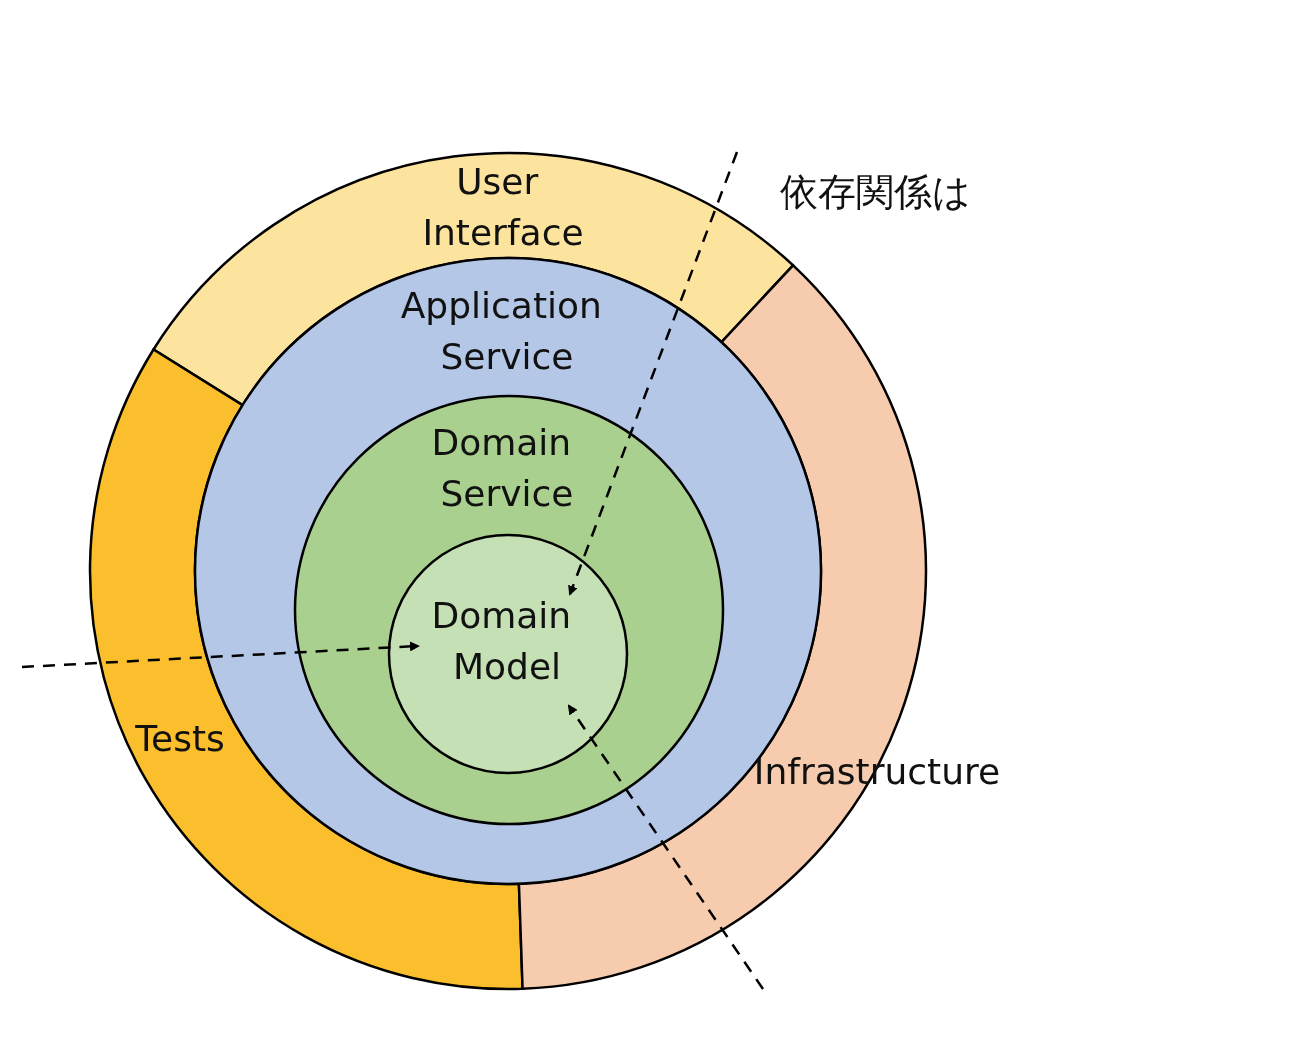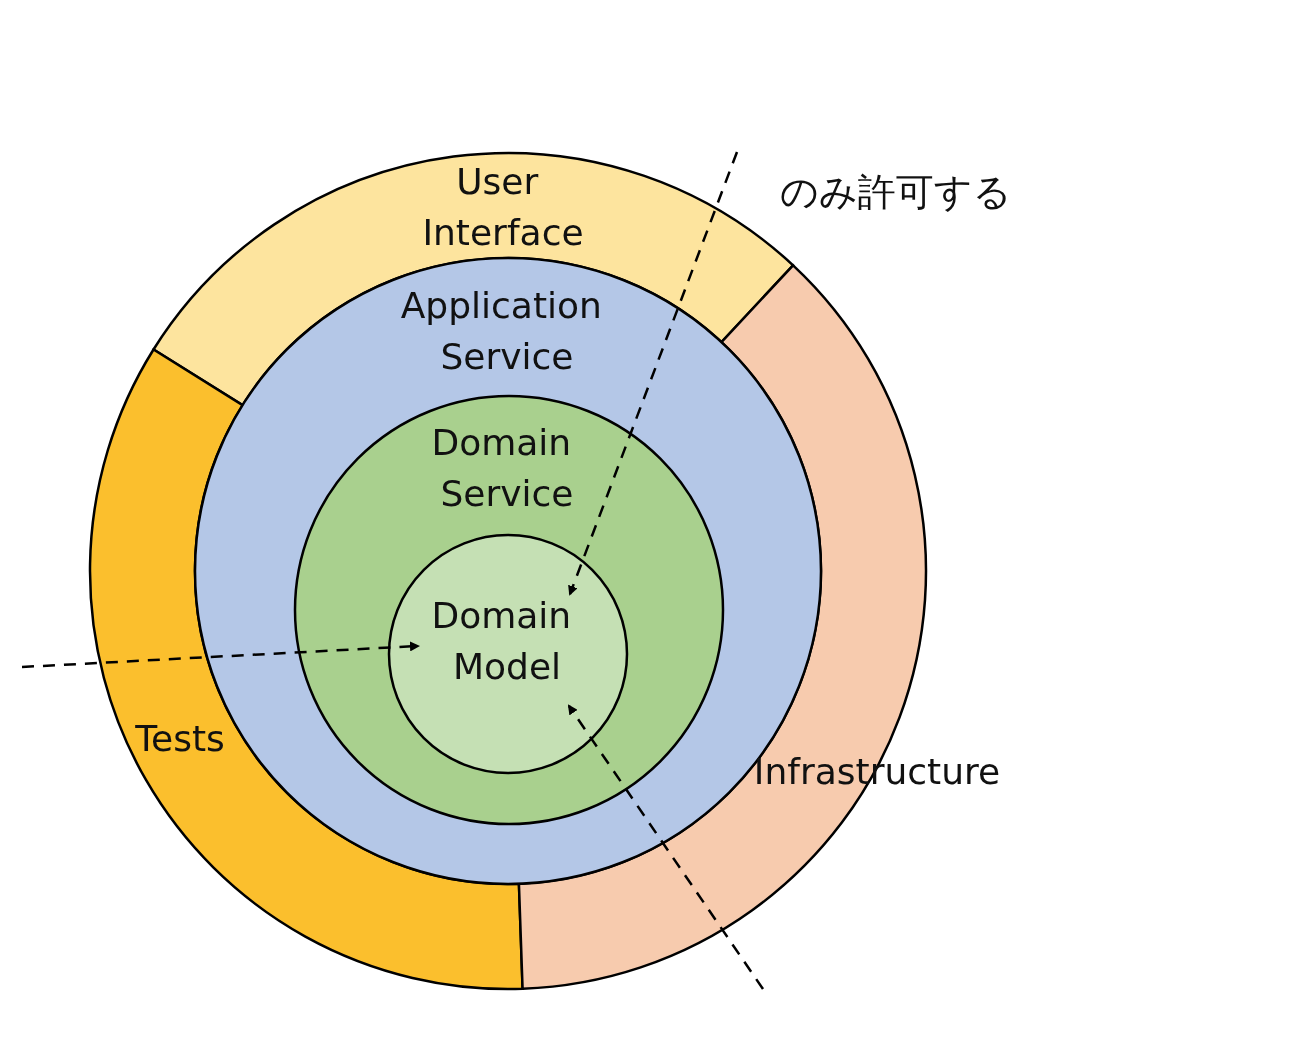--- a/index.html
+++ b/index.html
@@ -81,14 +81,14 @@
   </text>
   <text class="layer-label" x="180" y="751" text-anchor="middle">Tests</text>
   <text class="layer-label" x="877" y="784" text-anchor="middle">Infrastructure</text>
 
   <line id="arrow-ui" x1="737" y1="152" x2="570" y2="594" stroke="#000" stroke-width="2.5" stroke-dasharray="12,9" marker-end="url(#arrowhead)"></line>
   <line id="arrow-tests" x1="22" y1="667" x2="418" y2="646" stroke="#000" stroke-width="2.5" stroke-dasharray="12,9" marker-end="url(#arrowhead)"></line>
   <line id="arrow-infra" x1="763" y1="989" x2="569" y2="706" stroke="#000" stroke-width="2.5" stroke-dasharray="12,9" marker-end="url(#arrowhead)"></line>
 </svg>
 
 <div class="note">
-  <span class="note-line">のみ許可する</span>
+  <span class="note-line">依存関係は</span>
 </div>
 
 </body></html>

